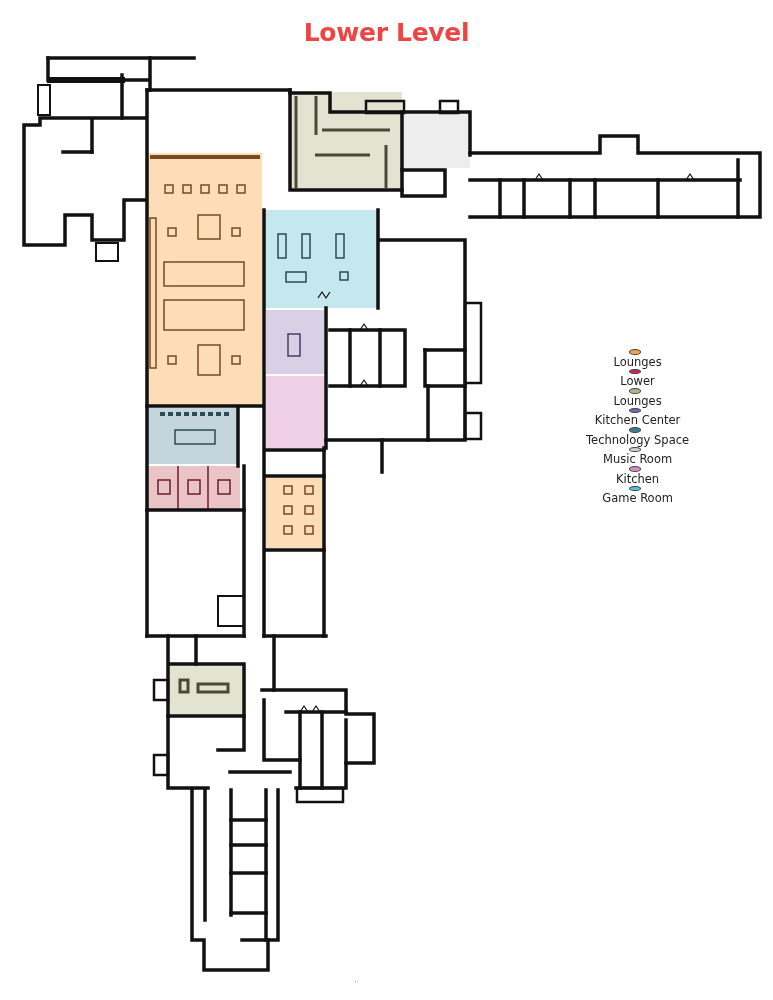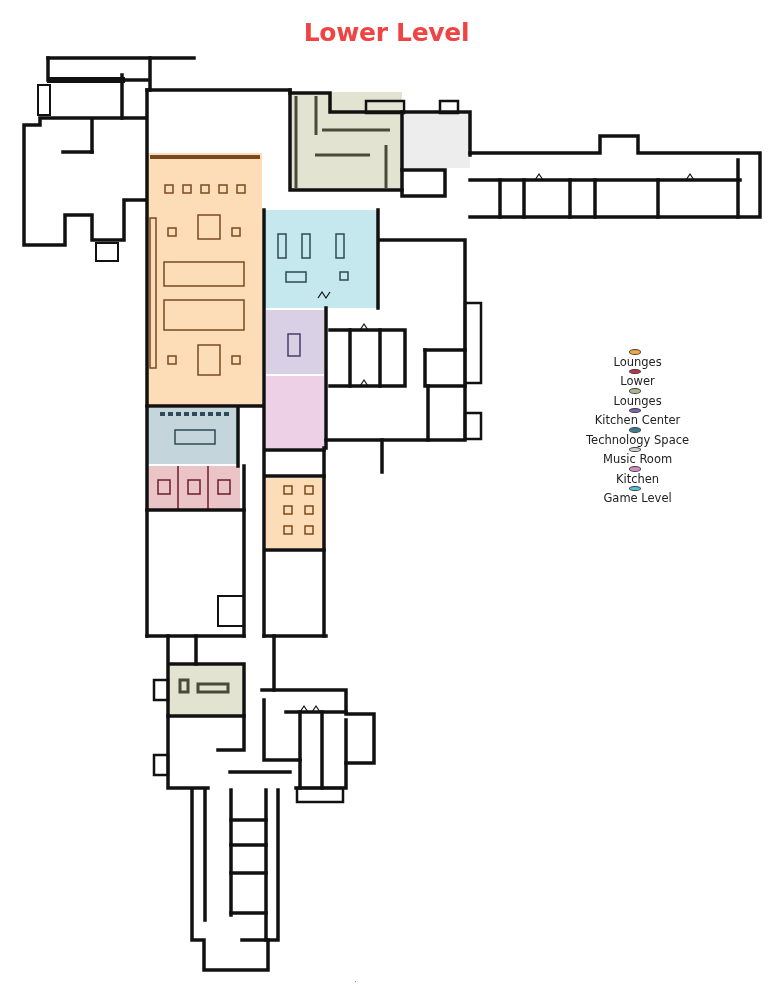--- a/index.html
+++ b/index.html
@@ -208,15 +208,15 @@
   <div class="legend-item">
     <span class="swatch" style="background:#CFCFCF"></span>
     <span class="legend-label">Music Room</span>
   </div>
   <div class="legend-item">
     <span class="swatch" style="background:#D28CC2"></span>
     <span class="legend-label">Kitchen</span>
   </div>
   <div class="legend-item">
     <span class="swatch" style="background:#4FC3DB"></span>
-    <span class="legend-label">Game Level</span>
+    <span class="legend-label">Game Room</span>
   </div>
 </div>
 
 </body></html>

